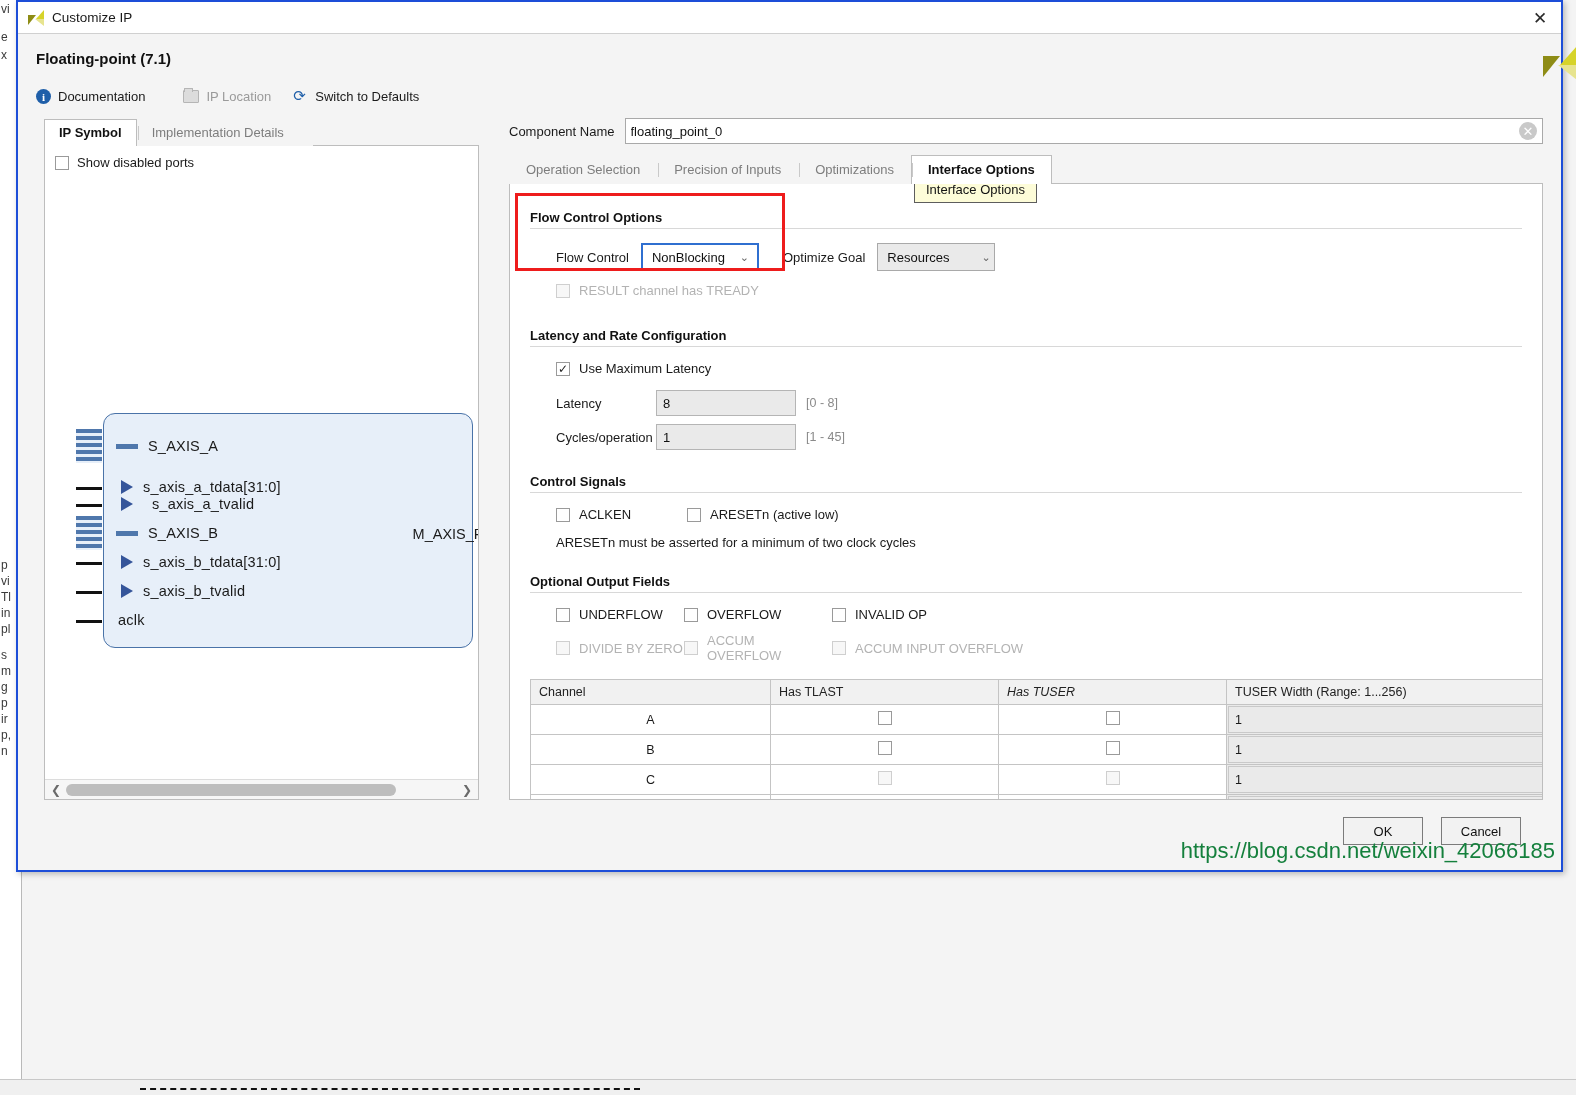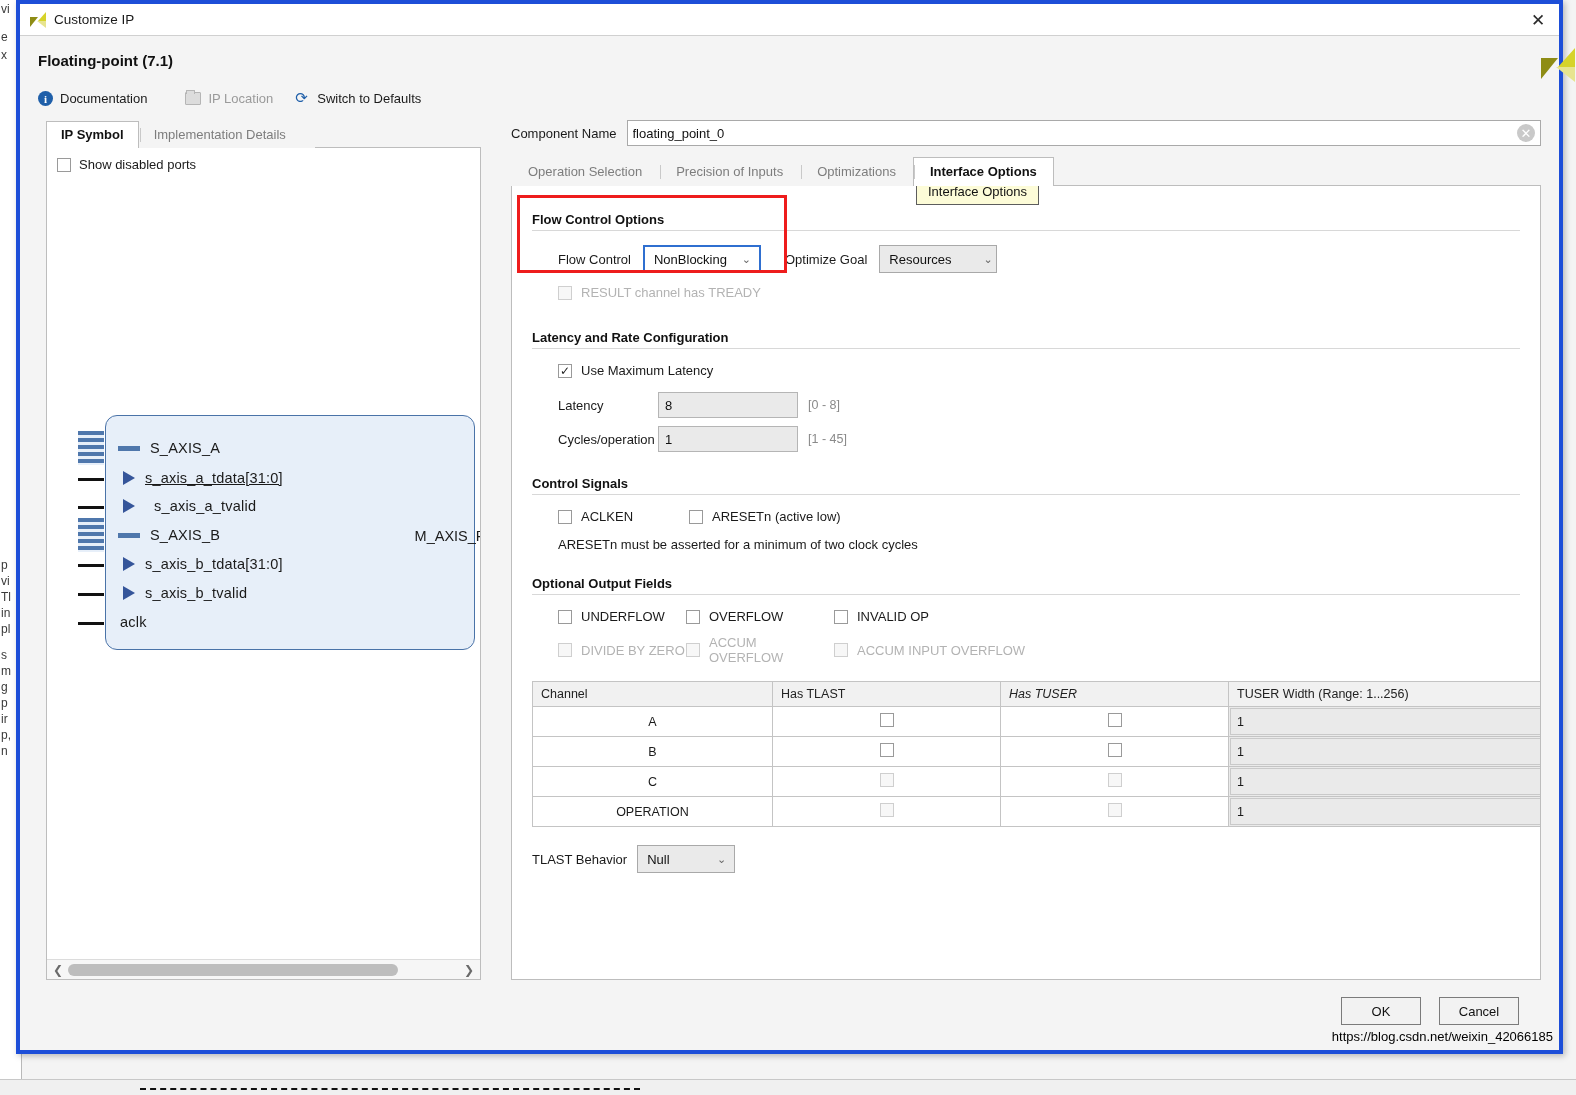--- a/index.html
+++ b/index.html
@@ -33,23 +33,23 @@
     background: #f0f0f0; border-top: 1px solid #c8c8c8;
   }
   #bg-bottom-dashed {
     position: absolute; left: 140px; bottom: 5px; width: 500px; height: 0;
     border-top: 2px dashed #111;
   }
 
   
   #dialog {
     position: absolute;
-    left: 16px; top: 0; width: 1547px; height: 1054px;
+    left: 16px; top: 0; width: 1547px; height: 872px;
     background: #f4f4f4;
-    border: 4px solid #1d4ed8;
+    border: 2px solid #1d4ed8;
     box-shadow: 2px 2px 6px rgba(0,0,0,.25);
     display: flex; flex-direction: column;
   }
 
   
   #titlebar {
     height: 32px; background: #ffffff;
     border-bottom: 1px solid #d0d0d0;
     display: flex; align-items: center;
     padding: 0 6px 0 10px;
@@ -296,21 +296,21 @@
     justify-content: flex-end; gap: 18px; padding: 0 40px 8px 0; position: relative;
   }
   .btn {
     width: 80px; height: 28px; border: 1px solid #7b7b7b; background: #f2f2f2;
     font-size: 13px; cursor: pointer; color: #111;
     font-family: "Liberation Sans", sans-serif;
   }
 
   #watermark {
     position: absolute; right: 6px; bottom: 6px;
-    font-size: 13px; color: #000000; white-space: nowrap;
+    font-size: 22px; color: #15803d; white-space: nowrap;
     font-family: "Liberation Sans", sans-serif; pointer-events: none;
   }
 </style>
 </head>
 <body>
 
 <div id="bg-window">
   <div id="bg-left-strip">
       <div class="bg-frag" style="top: 2px;">vi</div>
       <div class="bg-frag" style="top: 30px;">e</div>
@@ -390,21 +390,21 @@
                 <i style="top:0"></i>
                   <i style="top:7px"></i>
                   <i style="top:14px"></i>
                   <i style="top:21px"></i>
                   <i style="top:28px"></i>
               </span>
               <span class="bus-dash"></span>
               <span class="plabel">S_AXIS_A</span>
             </div>
 
-            <div class="port-row" style="top:52px;text-decoration:underline;">
+            <div class="port-row" style="top:63px;">
               <span class="pin-line" style="top:10px;"></span>
               <span class="tri"></span>
               <span class="plabel">s_axis_a_tdata[31:0]</span>
             </div>
 
             <div class="port-row" style="top:80px;gap:19px;">
               <span class="pin-line" style="top:10px;"></span>
               <span class="tri"></span>
               <span class="plabel">s_axis_a_tvalid</span>
             </div>

